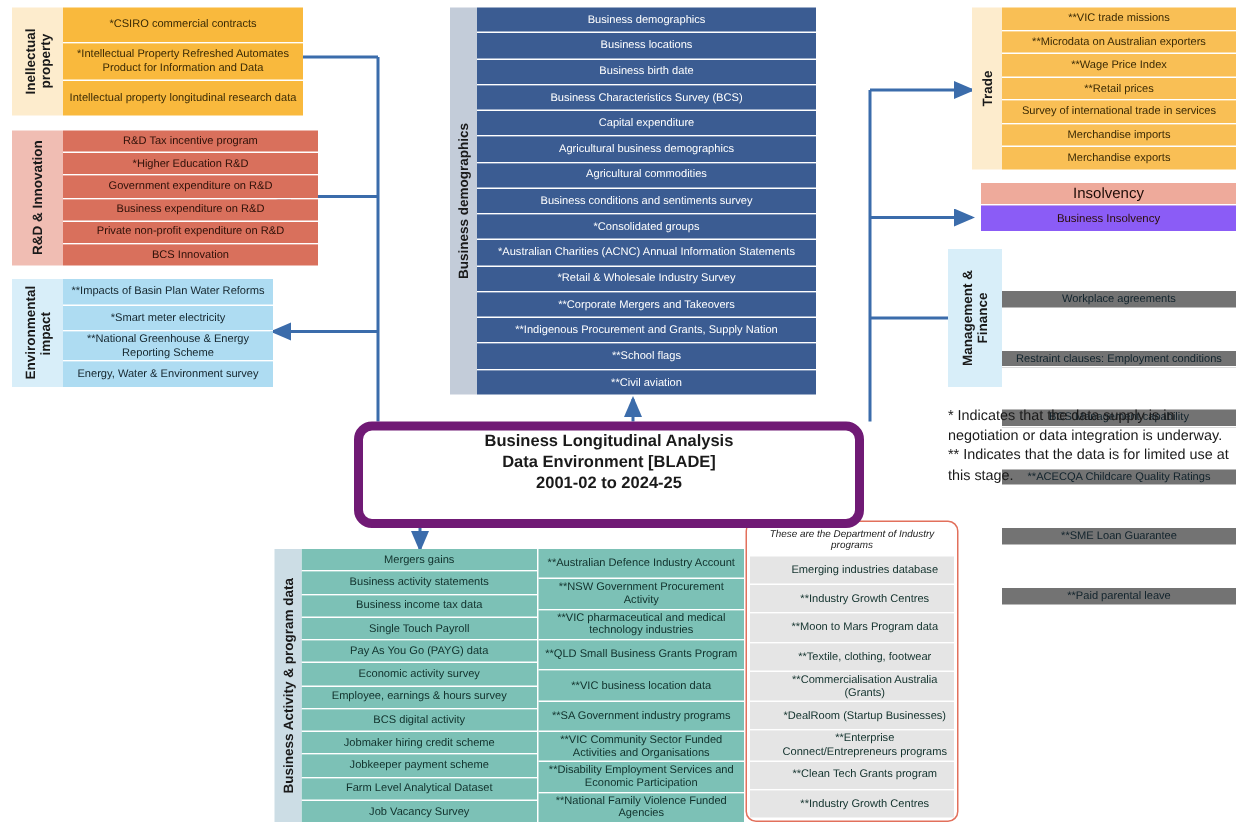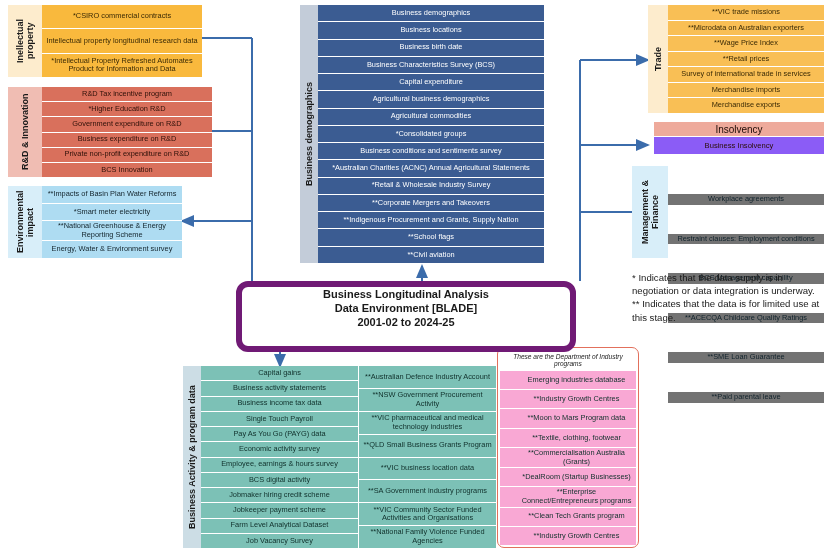--- a/index.html
+++ b/index.html
@@ -52,21 +52,21 @@
   .trade .glabel{background:#fdeccd;}
   .trade .row{background:#f9bf55;color:#3a2a05;}
 
   .mf .glabel{background:#d8eef9;}
   .mf .row{background:#737373;color:#10222b;margin-top:28px;}
 
   .bapd .glabel{background:#ccdde5;}
   .bapd .row{background:#7cc1b6;color:#10302b;}
 
   .gov .row{background:#7cc1b6;color:#10302b;}
-  .doi .row{background:#f9a8d4;color:#10302b;padding-left:20px;}
+  .doi .row{background:#e5e5e5;color:#10302b;padding-left:20px;}
 
   
   .insolv{position:absolute;}
   .insolv .ins-head{
     background:#eeaa9b;color:#1d0b06;
     font-weight:normal;font-size:10px;
     display:flex;align-items:center;justify-content:center;
     height:14px;border-bottom:1px solid #fff;
   }
   .insolv .ins-row{
@@ -143,22 +143,22 @@
       <path d="M580,212 L648,212" marker-end="url(#ah)"></path>
 
       <path d="M280,340 L280,366" marker-end="url(#ah)"></path>
     </g>
   </svg>
 
   <div class="group ip" style="left:8px;top:5px;width:194px;height:72px;">
     <div class="glabel" style="width:32px;">Inellectual property</div>
     <div class="rows">
       <div class="row">*CSIRO commercial contracts</div>
+      <div class="row">*Intellectual Property Refreshed Automates Product for Information and Data</div>
       <div class="row">Intellectual property longitudinal research data</div>
-      <div class="row">*Intellectual Property Refreshed Automates Product for Information and Data</div>
     </div>
   </div>
 
   <div class="group rd" style="left:8px;top:87px;width:204px;height:90px;">
     <div class="glabel" style="width:32px;">R&amp;D &amp; Innovation</div>
     <div class="rows">
       <div class="row">R&amp;D Tax incentive program</div>
       <div class="row">*Higher Education R&amp;D</div>
       <div class="row">Government expenditure on R&amp;D</div>
       <div class="row">Business expenditure on R&amp;D</div>
@@ -180,23 +180,23 @@
   <div class="group bd" style="left:300px;top:5px;width:244px;height:258px;">
     <div class="glabel" style="width:16px;">Business demographics</div>
     <div class="rows">
       <div class="row">Business demographics</div>
       <div class="row">Business locations</div>
       <div class="row">Business birth date</div>
       <div class="row">Business Characteristics Survey (BCS)</div>
       <div class="row">Capital expenditure</div>
       <div class="row">Agricultural business demographics</div>
       <div class="row">Agricultural commodities</div>
+      <div class="row">Business conditions and sentiments survey</div>
       <div class="row">*Consolidated groups</div>
-      <div class="row">Business conditions and sentiments survey</div>
-      <div class="row">*Australian Charities (ACNC) Annual Agricultural Statements</div>
+      <div class="row">*Australian Charities (ACNC) Annual Information Statements</div>
       <div class="row">*Retail &amp; Wholesale Industry Survey</div>
       <div class="row">**Corporate Mergers and Takeovers</div>
       <div class="row">**Indigenous Procurement and Grants, Supply Nation</div>
       <div class="row">**School flags</div>
       <div class="row">**Civil aviation</div>
     </div>
   </div>
 
   <div class="group trade" style="left:648px;top:5px;width:176px;height:108px;">
     <div class="glabel" style="width:18px;">Trade</div>
@@ -235,21 +235,21 @@
     <div>
       <div>Business Longitudinal Analysis</div>
       <div>Data Environment [BLADE]</div>
       <div>2001-02 to 2024-25</div>
     </div>
   </div>
 
   <div class="group bapd" style="left:183px;top:366px;width:175px;height:182px;">
     <div class="glabel" style="width:16px;">Business Activity &amp; program data</div>
     <div class="rows">
-      <div class="row">Capital gains</div>
+      <div class="row">Mergers gains</div>
       <div class="row">Business activity statements</div>
       <div class="row">Business income tax data</div>
       <div class="row">Single Touch Payroll</div>
       <div class="row">Pay As You Go (PAYG) data</div>
       <div class="row">Economic activity survey</div>
       <div class="row">Employee, earnings &amp; hours survey</div>
       <div class="row">BCS digital activity</div>
       <div class="row">Jobmaker hiring credit scheme</div>
       <div class="row">Jobkeeper payment scheme</div>
       <div class="row">Farm Level Analytical Dataset</div>
@@ -259,20 +259,21 @@
 
   <div class="group gov" style="left:359px;top:366px;width:137px;height:182px;justify-content:flex-end;">
     <div class="rows">
       <div class="row">**Australian Defence Industry Account</div>
       <div class="row">**NSW Government Procurement Activity</div>
       <div class="row">**VIC pharmaceutical and medical technology industries</div>
       <div class="row">**QLD Small Business Grants Program</div>
       <div class="row">**VIC business location data</div>
       <div class="row">**SA Government industry programs</div>
       <div class="row">**VIC Community Sector Funded Activities and Organisations</div>
+      <div class="row">**Disability Employment Services and Economic Participation</div>
       <div class="row">**National Family Violence Funded Agencies</div>
     </div>
   </div>
 
   <div class="doi-panel" style="left:497px;top:347px;width:142px;height:201px;">
     <div class="doi-caption">These are the Department of Industry programs</div>
     <div class="rows doi">
       <div class="row">Emerging industries database</div>
       <div class="row">**Industry Growth Centres</div>
       <div class="row">**Moon to Mars Program data</div>

